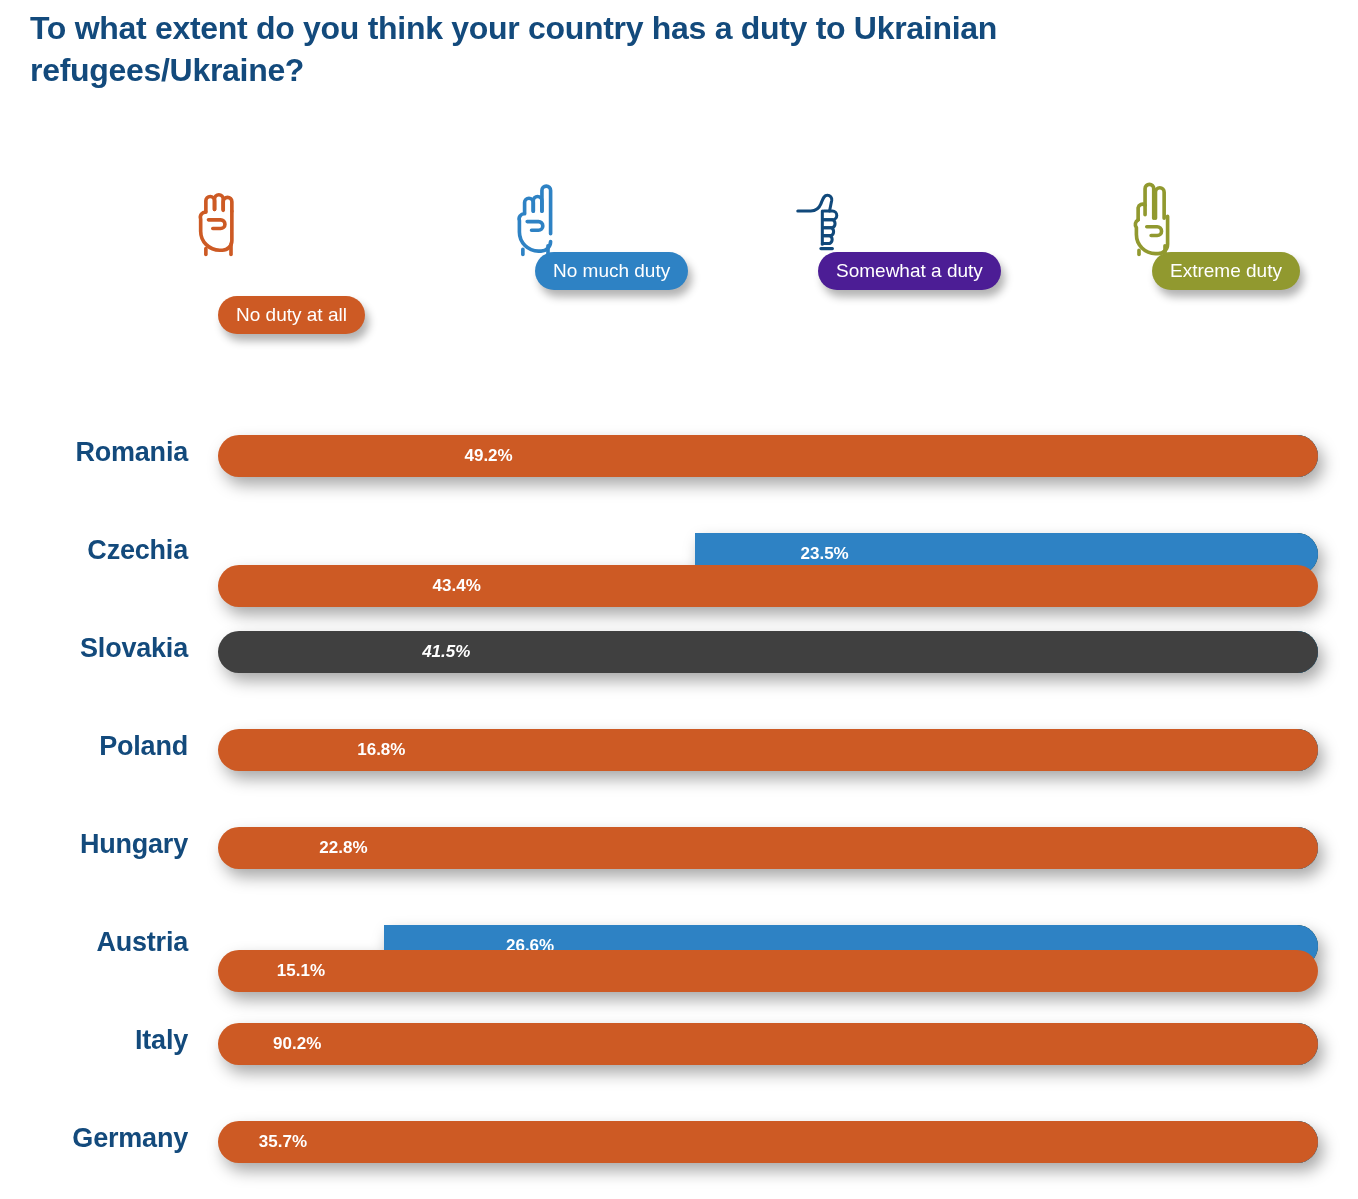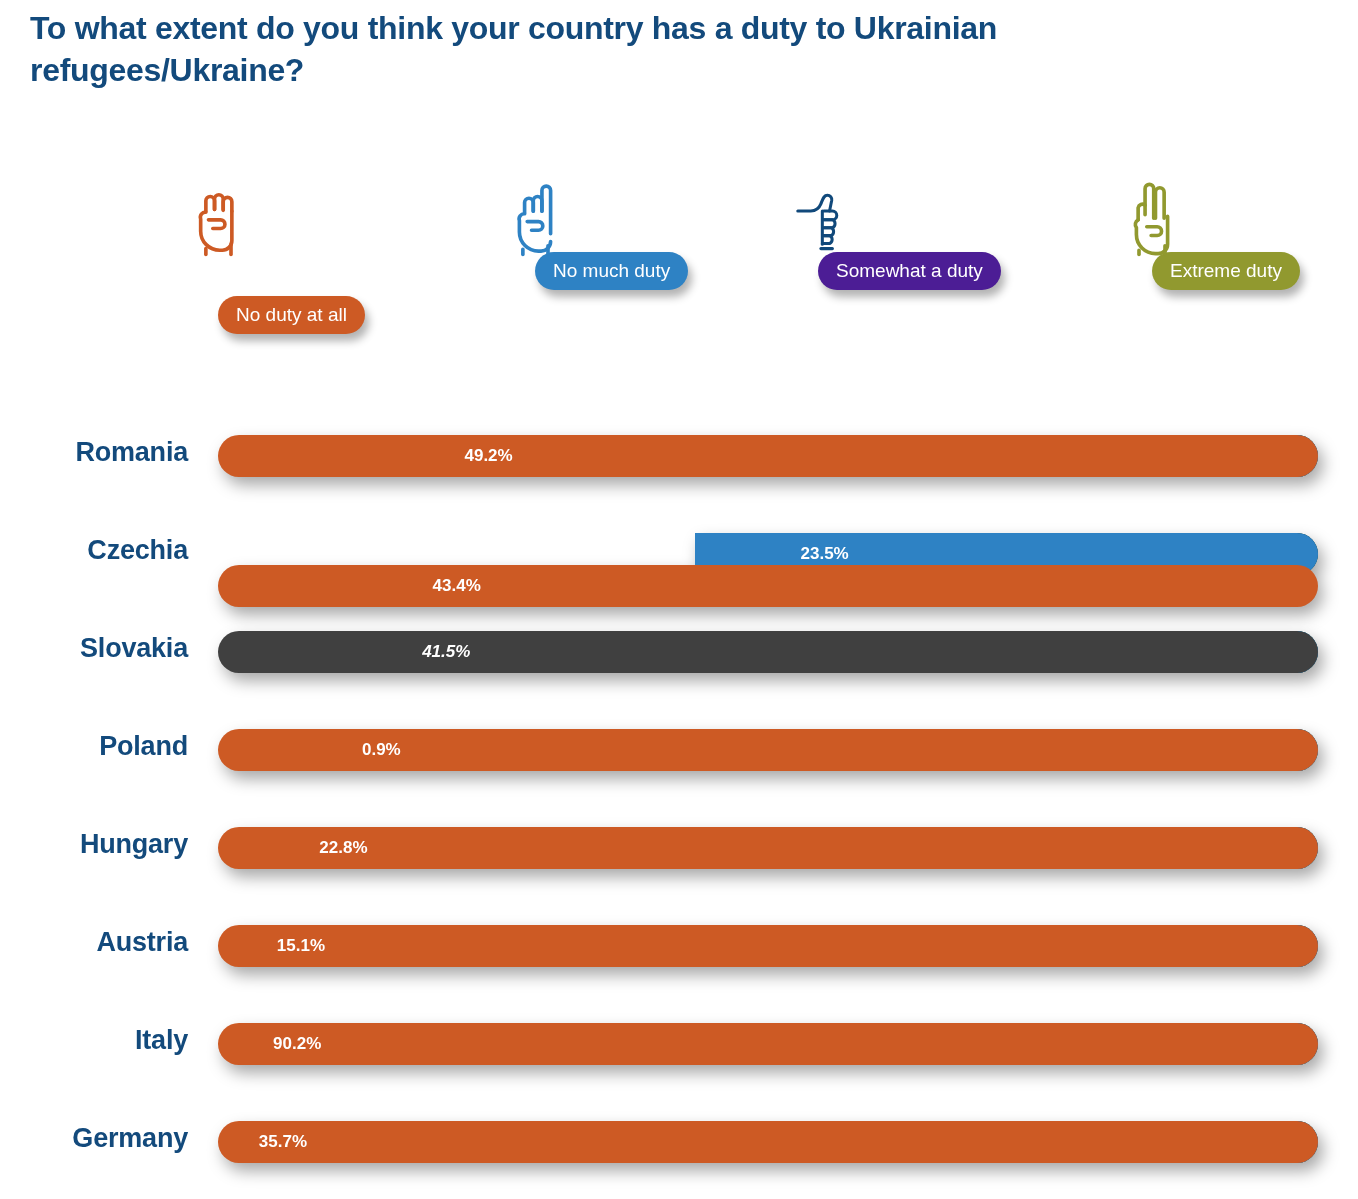--- a/index.html
+++ b/index.html
@@ -225,21 +225,21 @@
         </div>
         <div class="seg s4 last" style="left: 983.4px; width: 116.6px; background: rgb(145, 153, 47);">
           <span style="position: absolute; left: 0px; width: 116.6px; text-align: center; white-space: nowrap;">10.6%</span>
         </div>
       </div>
     </div>
     <div class="row">
       <div class="row-label">Poland</div>
       <div class="bar shadow-host">
         <div class="seg s1 first" style="left: 0px; width: 1100px; background: rgb(205, 90, 36);">
-          <span style="position: absolute; left: 0px; width: 326.7px; text-align: center; white-space: nowrap;">0.9%</span>
+          <span style="position: absolute; left: 0px; width: 326.7px; text-align: center; white-space: nowrap;">16.8%</span>
         </div>
         <div class="seg s2" style="left: 326.7px; width: 773.3px; background: rgb(46, 130, 196);">
           <span style="position: absolute; left: 0px; width: 283.8px; text-align: center; white-space: nowrap;">25.8%</span>
         </div>
         <div class="seg s3" style="left: 610.5px; width: 489.5px; background: rgb(17, 73, 123);">
           <span style="position: absolute; left: 0px; width: 315.7px; text-align: center; white-space: nowrap;">28.7%</span>
         </div>
         <div class="seg s4 last" style="left: 926.2px; width: 173.8px; background: rgb(145, 153, 47);">
           <span style="position: absolute; left: 0px; width: 173.8px; text-align: center; white-space: nowrap;">15.8%</span>
         </div>
@@ -258,21 +258,21 @@
           <span style="position: absolute; left: 0px; width: 410.3px; text-align: center; white-space: nowrap;">37.3%</span>
         </div>
         <div class="seg s4 last" style="left: 859.1px; width: 240.9px; background: rgb(145, 153, 47);">
           <span style="position: absolute; left: 0px; width: 240.9px; text-align: center; white-space: nowrap;">21.9%</span>
         </div>
       </div>
     </div>
     <div class="row">
       <div class="row-label">Austria</div>
       <div class="bar shadow-host">
-        <div class="seg s1 first" style="left: 0px; width: 1100px; background: rgb(205, 90, 36);">
+        <div class="seg s1 first" style="left: 0px; width: 1100px; background: rgb(205, 90, 36); margin-top: 25px;">
           <span style="position: absolute; left: 0px; width: 165.934px; text-align: center; white-space: nowrap;">15.1%</span>
         </div>
         <div class="seg s2" style="left: 165.934px; width: 934.066px; background: rgb(46, 130, 196);">
           <span style="position: absolute; left: 0px; width: 292.308px; text-align: center; white-space: nowrap;">26.6%</span>
         </div>
         <div class="seg s3" style="left: 458.242px; width: 641.758px; background: rgb(17, 73, 123);">
           <span style="position: absolute; left: 0px; width: 568.132px; text-align: center; white-space: nowrap;">51.7%</span>
         </div>
         <div class="seg s4 last" style="left: 1026.37px; width: 73.6264px; background: rgb(145, 153, 47);">
           <span style="position: absolute; left: 0px; width: 73.6264px; text-align: center; white-space: nowrap;">6.7%</span>

